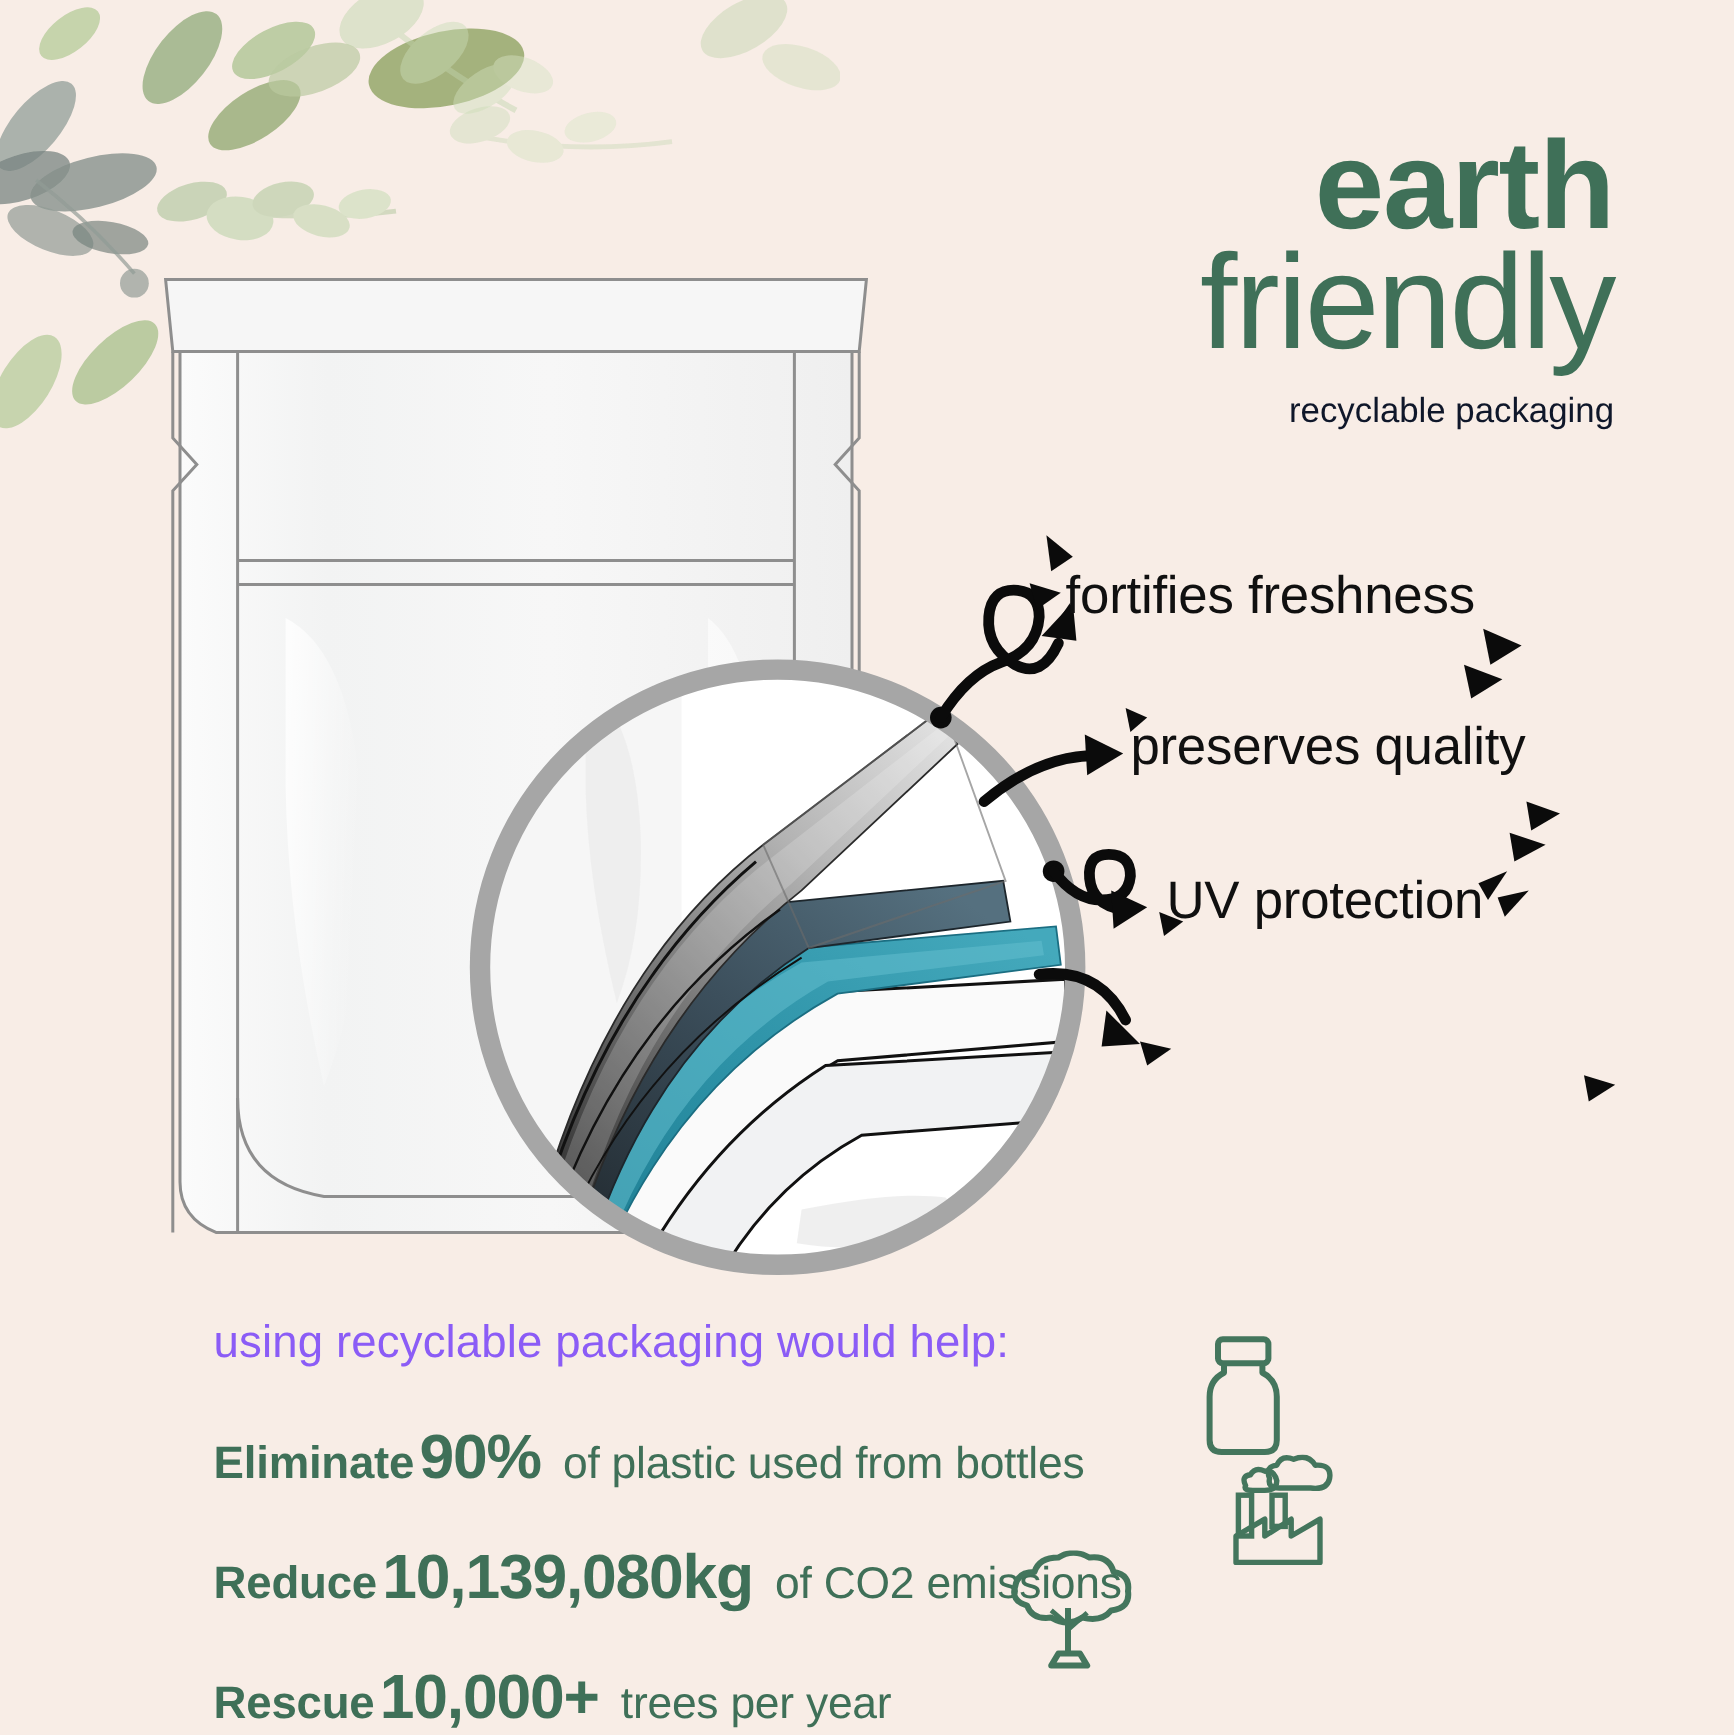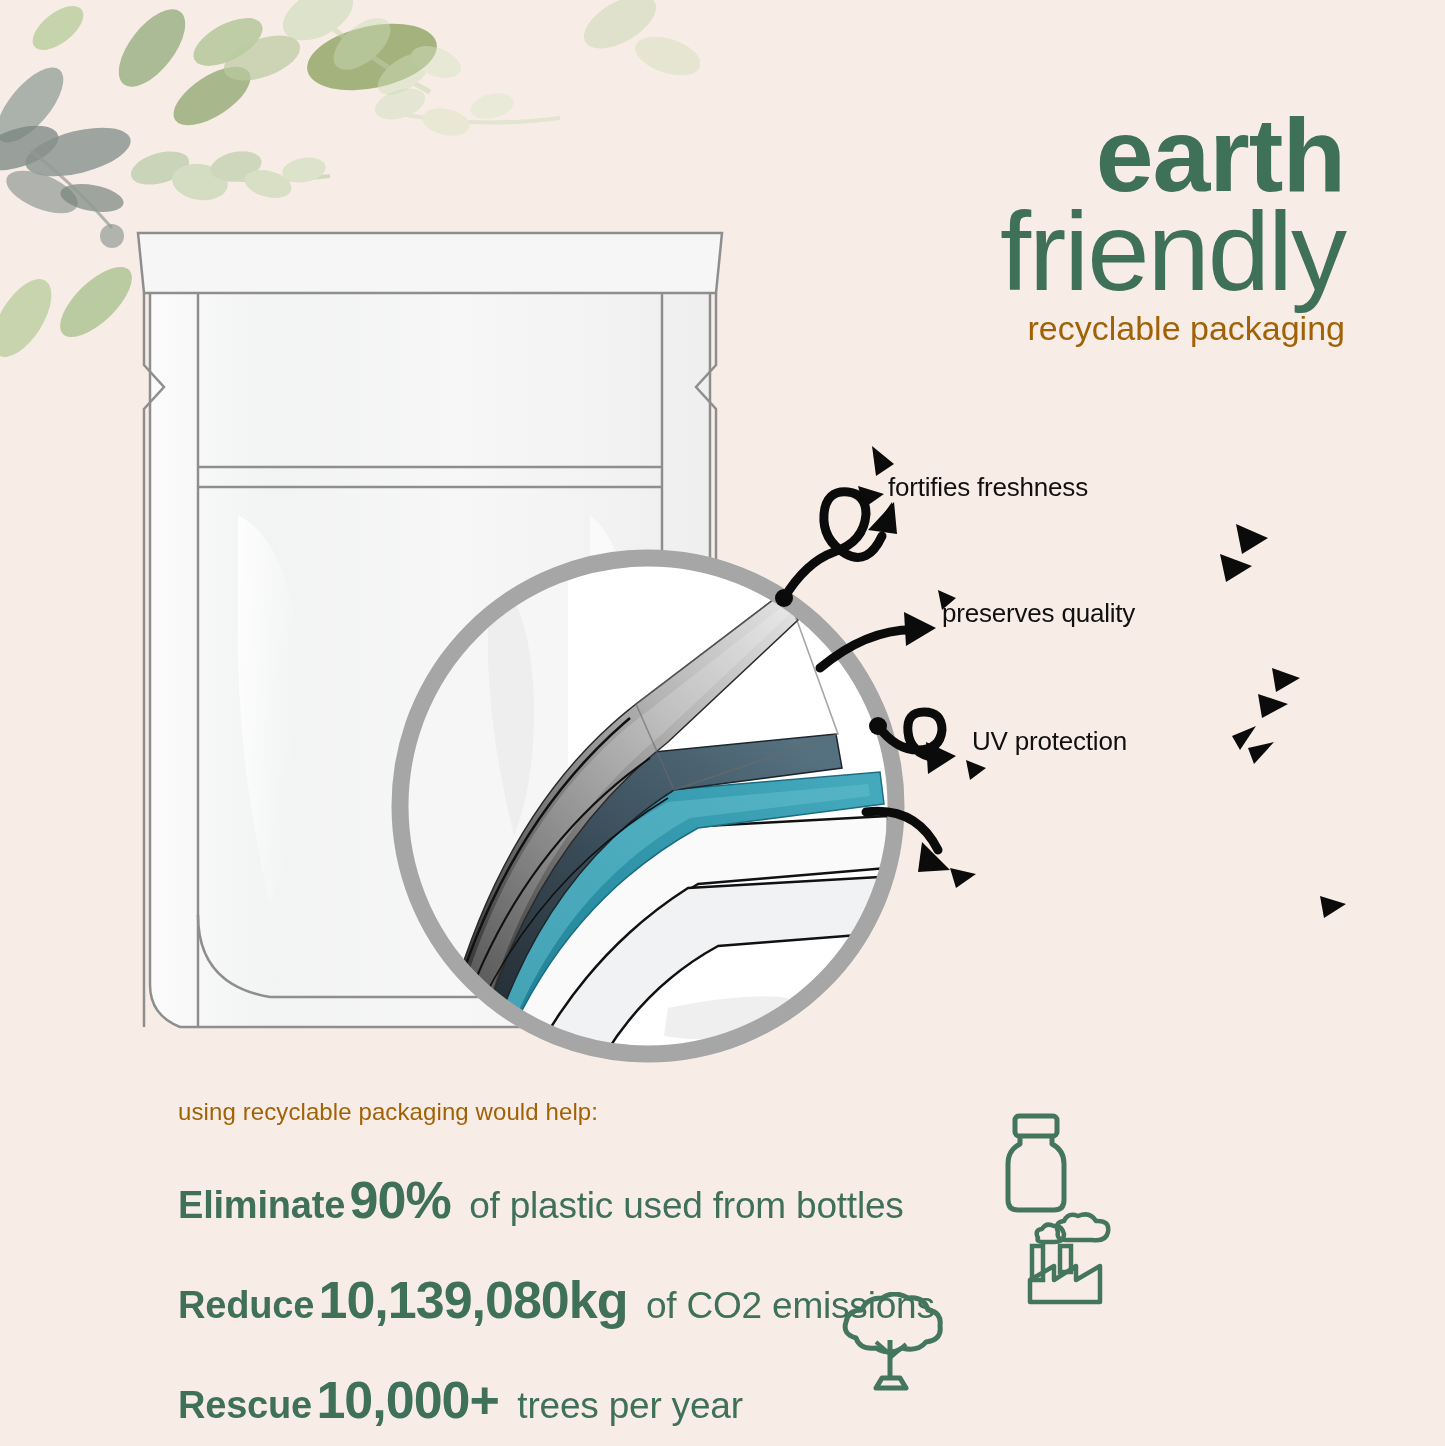--- a/index.html
+++ b/index.html
@@ -69,50 +69,50 @@
     display: block;
     font-size: 112px;
     font-weight: 400;
     color: #3F7058;
     letter-spacing: -2px;
     margin-top: -4px;
     margin-left: 32px;
   }
   #headline .sub {
     display: block;
-    font-size: 34px;
+    font-size: 29px;
     font-weight: 400;
-    color: #a16207;
-    margin-top: 10px;
+    color: #0f172a;
+    margin-top: 27px;
     letter-spacing: 0px;
   }
 
   
   .feature-label {
     position: absolute;
-    font-size: 26px;
+    font-size: 44px;
     color: #101010;
     white-space: nowrap;
     letter-spacing: -0.2px;
   }
   #feat-0 { left: 888px; top: 472px; }
   #feat-1 { left: 942px; top: 598px; }
   #feat-2 { left: 972px; top: 726px; }
   #feat-3 { left: 956px; top: 860px; }
 
   
   #stats {
     position: absolute;
     left: 178px;
     top: 1098px;
     width: 1140px;
   }
   #stats-intro {
-    font-size: 24px;
-    color: #a16207;
+    font-size: 38px;
+    color: #8b5cf6;
     margin: 0 0 44px 0;
     letter-spacing: 0.1px;
   }
   .stat-row {
     margin-bottom: 40px;
     white-space: nowrap;
     color: #3F7058;
   }
   .stat-verb {
     font-size: 38px;

